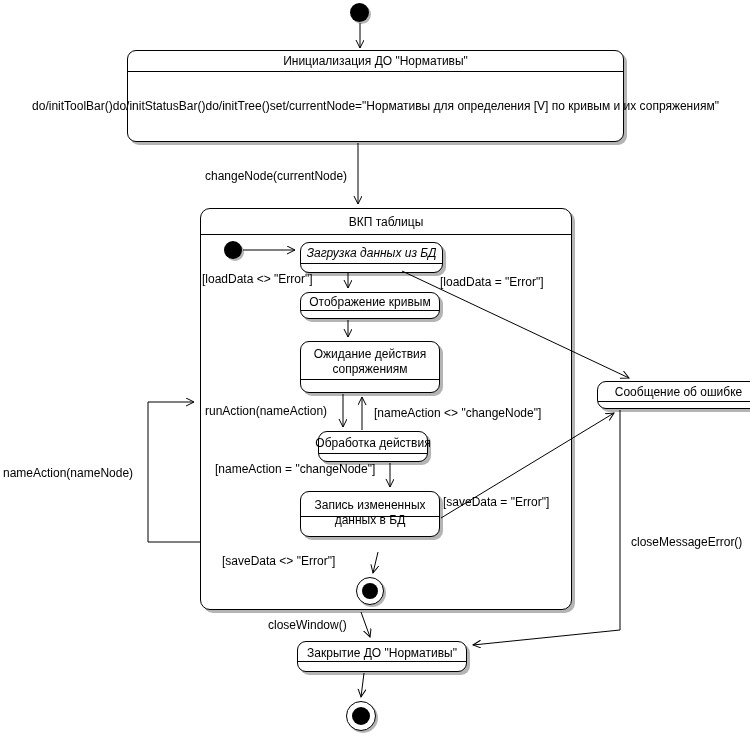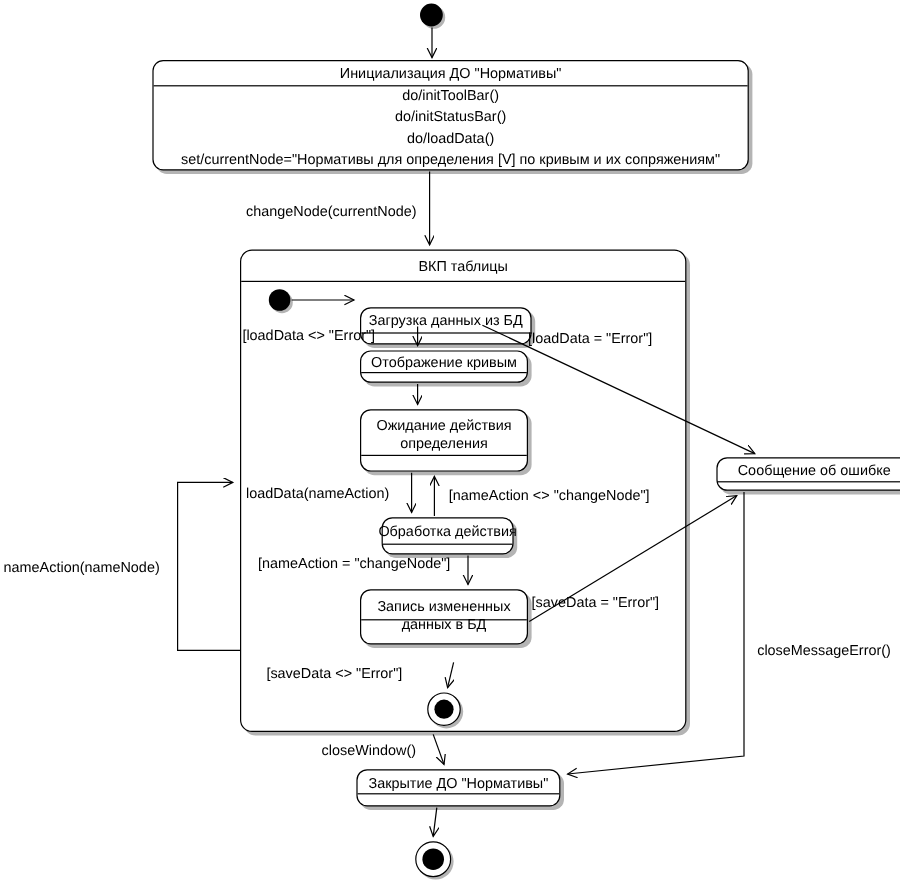--- a/index.html
+++ b/index.html
@@ -16,21 +16,21 @@
   .hdr{
     border-bottom:1px solid #000;display:flex;align-items:center;justify-content:center;
     white-space:nowrap;
   }
   .name{
     position:absolute;left:0;right:0;display:flex;flex-direction:column;align-items:center;
     justify-content:center;white-space:nowrap;line-height:15px;
   }
   .sep{position:absolute;left:0;right:0;border-top:1px solid #000;}
   .actions{
-    position:absolute;left:0;right:0;top:20px;bottom:0;display:flex;flex-direction:column;
+    position:absolute;left:0;right:0;top:20px;bottom:0;display:flex;flex-direction:row;
     align-items:center;justify-content:center;line-height:18px;white-space:nowrap;
   }
   .dot{
     position:absolute;background:#000;border-radius:50%;
     box-shadow:2px 2px 0 #b4b4b4;z-index:2;
   }
   .final{
     position:absolute;background:#fff;border:1px solid #000;border-radius:50%;
     box-shadow:2px 2px 0 #b4b4b4;box-sizing:border-box;z-index:2;
     display:flex;align-items:center;justify-content:center;
@@ -44,45 +44,45 @@
 
 <div id="canvas">
 
   <div class="dot" style="left:350px;top:3px;width:19px;height:19px;"></div>
 
   <div class="box" style="left:127px;top:50px;width:497px;height:92px;">
     <div class="hdr" style="height:20px;">Инициализация ДО "Нормативы"</div>
     <div class="actions">
       <span>do/initToolBar()</span>
       <span>do/initStatusBar()</span>
-      <span>do/loadData()</span>
+      <span>do/initTree()</span>
       <span>set/currentNode="Нормативы для определения [V] по кривым и их сопряжениям"</span>
     </div>
   </div>
 
   <div class="box composite" style="left:200px;top:208px;width:372px;height:402px;text-align:right;">
     <div class="hdr" style="height:25px;">ВКП таблицы</div>
   </div>
 
   <div class="dot" style="left:224px;top:241px;width:18px;height:18px;"></div>
 
-  <div class="box" style="left:300px;top:256px;width:143px;height:31px;">
+  <div class="box" style="left:300px;top:242px;width:143px;height:31px;font-style:italic;">
     <div class="name" style="top:0;height:21px;">Загрузка данных из БД</div>
     <div class="sep" style="bottom:8px;"></div>
   </div>
 
   <div class="box" style="left:300px;top:292px;width:140px;height:27px;">
     <div class="name" style="top:0;height:19px;">Отображение кривым</div>
     <div class="sep" style="bottom:7px;"></div>
   </div>
 
   <div class="box" style="left:300px;top:341px;width:140px;height:52px;padding-left:12px;">
     <div class="name" style="top:2px;height:36px;">
       <span>Ожидание действия</span>
-      <span>определения</span>
+      <span>сопряжениям</span>
     </div>
     <div class="sep" style="bottom:12px;"></div>
   </div>
 
   <div class="box" style="left:318px;top:431px;width:110px;height:31px;">
     <div class="name" style="top:0;height:22px;">Обработка действия</div>
     <div class="sep" style="bottom:7px;"></div>
   </div>
 
   <div class="box" style="left:300px;top:491px;width:140px;height:46px;">
@@ -130,21 +130,21 @@
     <path d="M364,673 L361,697" stroke="#000" fill="none" marker-end="url(#arr)"></path>
     <path d="M402,271 L629,378" stroke="#000" fill="none" marker-end="url(#arr)"></path>
     <path d="M441,518 L614,413" stroke="#000" fill="none" marker-end="url(#arr)"></path>
     <path d="M620,410 L620,630 L473,645" stroke="#000" fill="none" marker-end="url(#arr)"></path>
     <path d="M200,542 L148,542 L148,402 L194,402" stroke="#000" fill="none" marker-end="url(#arr)"></path>
   </svg>
 
   <div class="lbl" style="left:205px;top:169px;">changeNode(currentNode)</div>
   <div class="lbl" style="left:202px;top:272px;">[loadData &lt;&gt; "Error"]</div>
   <div class="lbl" style="left:440px;top:275px;">[loadData = "Error"]</div>
-  <div class="lbl" style="left:205px;top:404px;">loadData(nameAction)</div>
+  <div class="lbl" style="left:205px;top:404px;">runAction(nameAction)</div>
   <div class="lbl" style="left:374px;top:406px;">[nameAction &lt;&gt; "changeNode"]</div>
   <div class="lbl" style="left:215px;top:462px;">[nameAction = "changeNode"]</div>
   <div class="lbl" style="left:443px;top:495px;">[saveData = "Error"]</div>
   <div class="lbl" style="left:222px;top:554px;">[saveData &lt;&gt; "Error"]</div>
   <div class="lbl" style="left:3px;top:466px;">nameAction(nameNode)</div>
   <div class="lbl" style="left:268px;top:618px;">closeWindow()</div>
   <div class="lbl" style="left:631px;top:535px;">closeMessageError()</div>
 
 </div>
 

